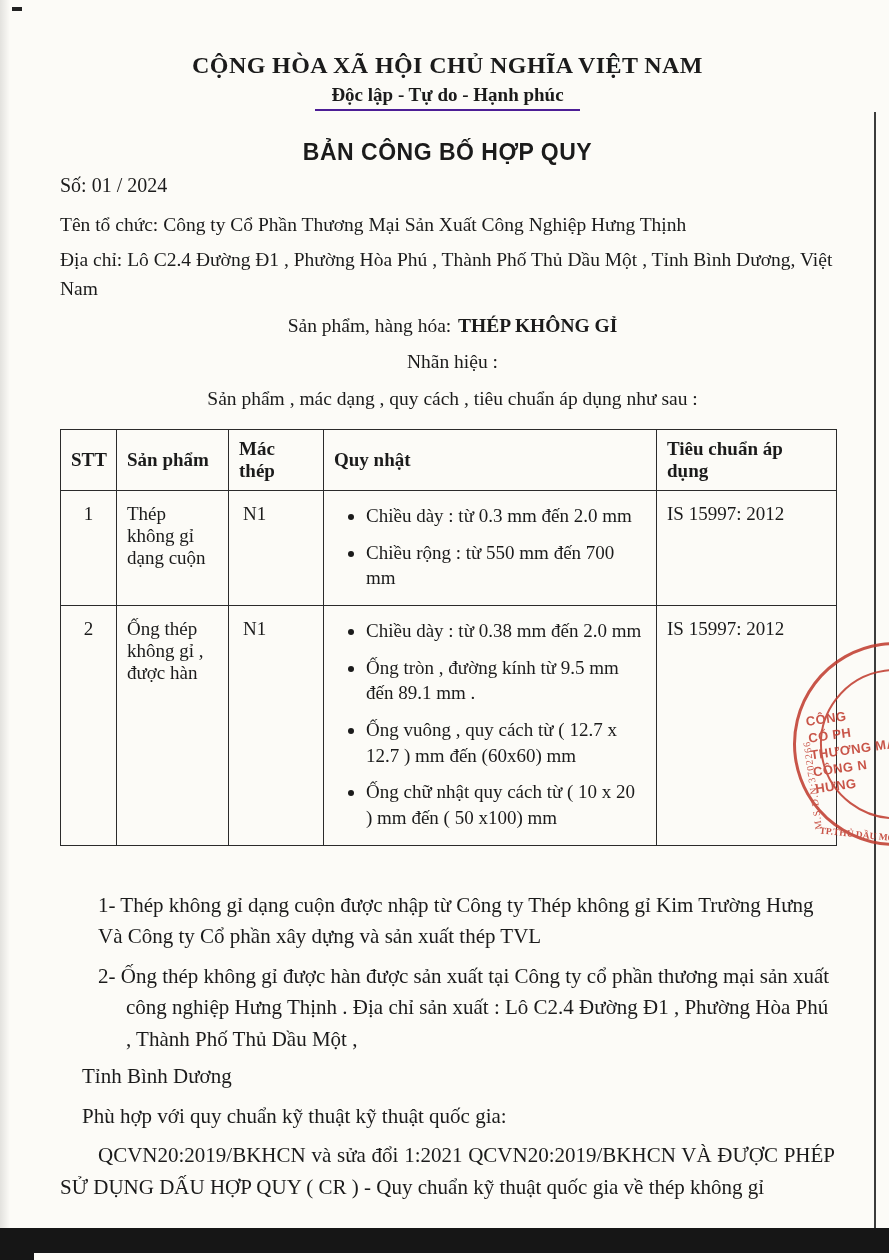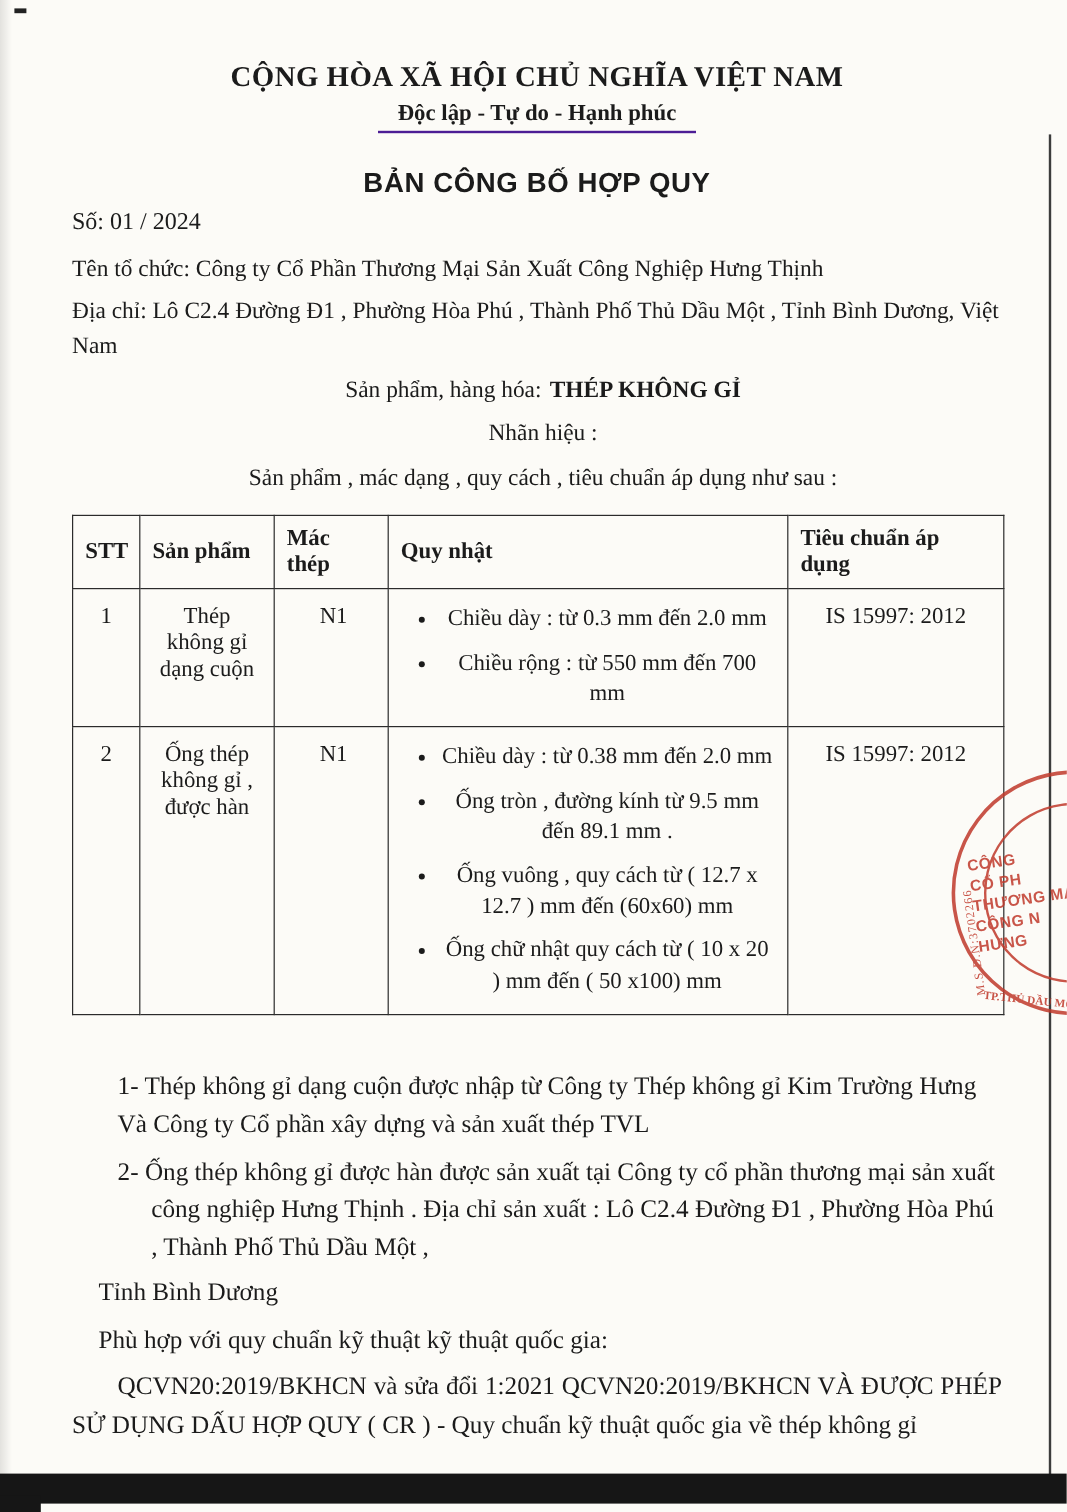--- a/index.html
+++ b/index.html
@@ -65,21 +65,21 @@
   .spec-table th, .spec-table td {
     border: 1.5px solid #2b2b2b;
     padding: 8px 10px;
     vertical-align: top;
     text-align: left;
     font-weight: normal;
   }
   .spec-table th { height: 26px; vertical-align: middle; font-weight: bold; }
   .spec-table th.stt, .spec-table td.stt { text-align: center; }
   .spec-table td.mt { padding-left: 14px; margin-left: 18px; }
-  .spec-table td { padding-top: 12px; padding-bottom: 12px; text-align: center; }
+  .spec-table td { padding-top: 12px; padding-bottom: 12px; }
   .spec-table ul { margin: 0; padding-left: 32px; }
   .spec-table li { margin-bottom: 11px; line-height: 1.35; }
   .spec-table li:last-child { margin-bottom: 2px; }
 
   .notes { margin-top: 44px; font-size: 21px; line-height: 1.5; }
   .notes p { margin: 0; }
   .note.n1 { margin-left: 38px; }
   .note.n2 { margin-top: 8px; margin-left: 38px; padding-left: 28px; text-indent: -28px; }
   .note.province { margin-top: 6px; margin-left: 22px; }
   .note.conform  { margin-top: 8px; margin-left: 22px; }

